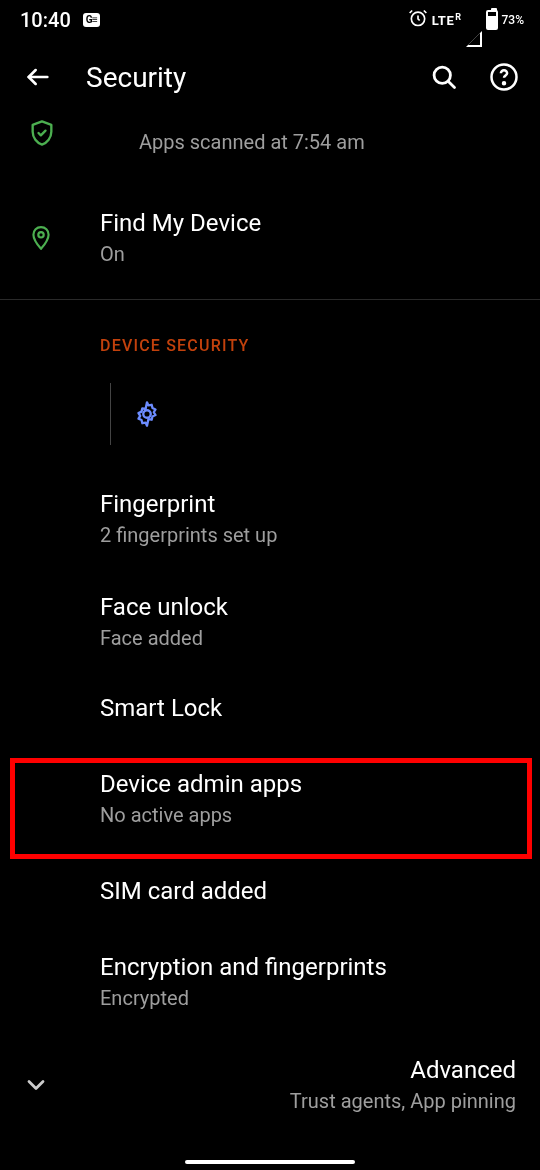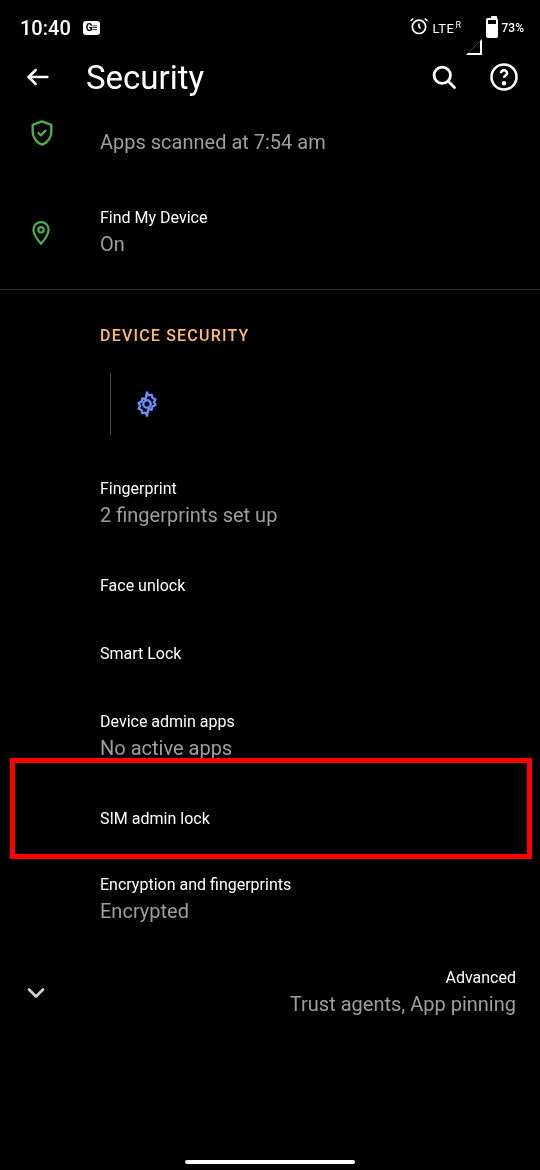--- a/index.html
+++ b/index.html
@@ -14,21 +14,21 @@
       height: 1170px;
       background: #000;
       color: #fff;
       overflow: hidden;
       position: relative;
     }
     
     .status-bar {
       height: 40px;
       display: flex;
-      align-items: flex-end;
+      align-items: center;
       justify-content: space-between;
       padding: 0 16px 0 20px;
       font-size: 20px;
       font-weight: 500;
     }
     .status-left {
       display: flex;
       align-items: center;
       gap: 12px;
     }
@@ -41,21 +41,21 @@
     .news-pill {
       background: #fff;
       color: #000;
       font-size: 10px;
       font-weight: 700;
       padding: 2px 3px;
       border-radius: 3px;
       line-height: 1;
       letter-spacing: -0.5px;
     }
-    .lte-text { font-size: 13px; font-weight: 400; letter-spacing: 0.5px; }
+    .lte-text { font-size: 13px; font-weight: 700; letter-spacing: 0.5px; }
     .r-sup { font-size: 9px; vertical-align: super; margin-left: 1px; }
     .signal-tri {
       width: 0; height: 0;
       border-style: solid;
       border-width: 0 0 16px 16px;
       border-color: transparent transparent #fff transparent;
       position: relative;
     }
     .signal-tri::after {
       content: "";
@@ -92,21 +92,21 @@
     }
     
     .app-bar {
       height: 74px;
       display: flex;
       align-items: center;
       padding: 0 20px 0 22px;
       gap: 32px;
     }
     .app-bar-title {
-      font-size: 33px;
+      font-size: 28px;
       font-weight: 400;
       flex: 1;
     }
     .app-bar-actions {
       display: flex;
       align-items: center;
       gap: 28px;
     }
     .icon-btn {
       width: 32px; height: 32px;
@@ -114,21 +114,21 @@
       align-items: center;
       justify-content: center;
     }
     
     .section-divider {
       height: 1px;
       background: #2a2a2a;
       margin-top: 8px;
     }
     .section-header {
-      color: #fdba74;
+      color: #c2410c;
       font-size: 16px;
       font-weight: 500;
       letter-spacing: 1.2px;
       padding: 36px 24px 10px 100px;
     }
     .list-item {
       display: flex;
       align-items: center;
       padding: 18px 24px 18px 22px;
       min-height: 72px;
@@ -140,21 +140,21 @@
       justify-content: flex-start;
       padding-left: 6px;
     }
     .item-text {
       flex: 1;
       display: flex;
       flex-direction: column;
       gap: 4px;
     }
     .item-title {
-      font-size: 16px;
+      font-size: 24px;
       font-weight: 400;
       color: #fff;
       line-height: 1.25;
     }
     .item-sub {
       font-size: 20px;
       color: #9e9e9e;
       line-height: 1.25;
     }
     .no-icon { padding-left: 100px; }
@@ -180,20 +180,21 @@
       left: 50%;
       transform: translateX(-50%);
       width: 170px;
       height: 4px;
       background: #fff;
       border-radius: 2px;
     }
     .truncated-top {
       padding-top: 0;
       margin-top: -8px;
+      gap: 39px;
     }
     .truncated-top .item-title {
       color: #888;
       font-size: 26px;
       height: 14px;
       overflow: hidden;
       line-height: 0.1;
     }
   </style>
 </head>
@@ -297,39 +298,40 @@
   <div class="list-item no-icon" style="padding-top:26px;justify-content:flex-end;">
     <div class="item-text">
       <div class="item-title">Fingerprint</div>
       <div class="item-sub">2 fingerprints set up</div>
     </div>
   </div>
 
   <div class="list-item no-icon" style="padding-top:26px;">
     <div class="item-text">
       <div class="item-title">Face unlock</div>
+      <div class="item-sub">Face added</div>
     </div>
   </div>
 
   <div class="list-item no-icon" style="padding-top:24px;padding-bottom:24px;align-items:center;">
     <div class="item-text">
       <div class="item-title">Smart Lock</div>
     </div>
   </div>
 
   <div class="list-item no-icon" style="padding-top:22px;justify-content:flex-end;">
     <div class="item-text">
       <div class="item-title">Device admin apps</div>
       <div class="item-sub">No active apps</div>
     </div>
   </div>
 
   <div class="list-item no-icon" style="padding-top:30px;padding-bottom:28px;">
     <div class="item-text">
-      <div class="item-title">SIM admin lock</div>
+      <div class="item-title">SIM card added</div>
     </div>
   </div>
 
   <div class="list-item no-icon">
     <div class="item-text">
       <div class="item-title">Encryption and fingerprints</div>
       <div class="item-sub">Encrypted</div>
     </div>
   </div>
 

